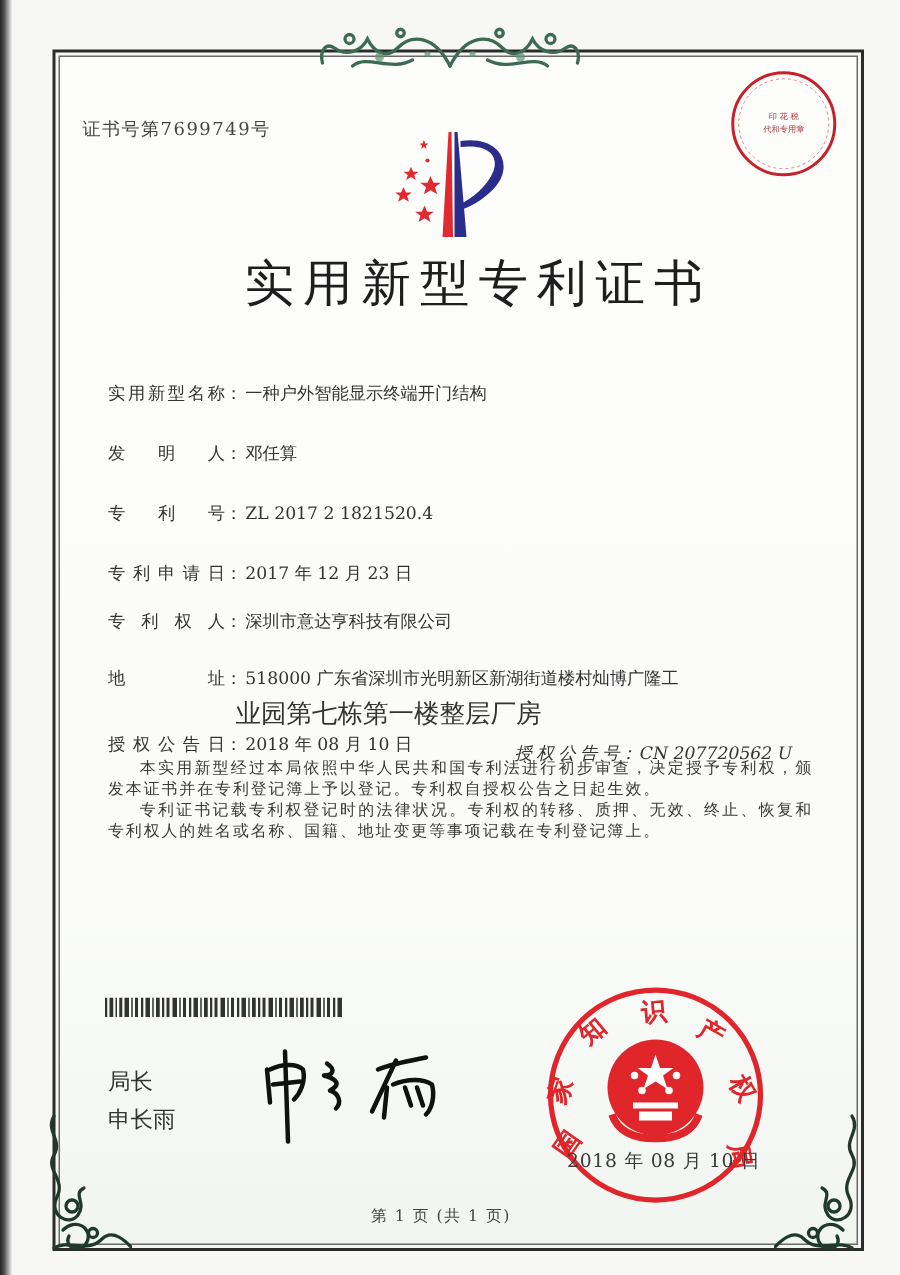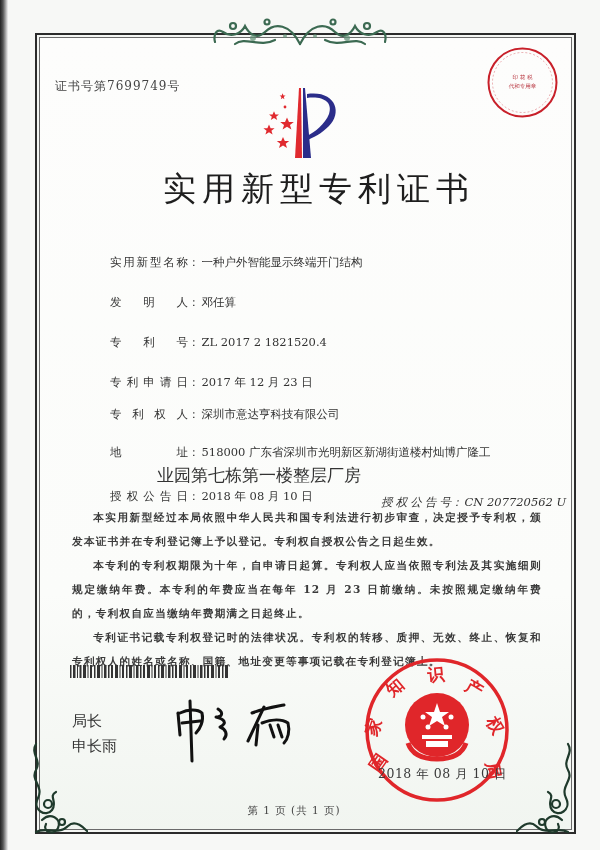--- a/index.html
+++ b/index.html
@@ -28,37 +28,37 @@
   .cert-no { left: 55px; top: 78px; font-size: 12px; letter-spacing: 1px; color: #444; }
   .logo { left: 255px; top: 80px; width: 90px; height: 80px; }
   .agency-seal { left: 485px; top: 45px; width: 75px; height: 75px; }
   .title {
     left: 0; width: 600px; top: 167px; text-align: center;
     font-size: 33px; letter-spacing: 6px; color: #1e1e1e;
     font-family: "DejaVu Sans", "Liberation Sans", sans-serif; font-weight: 400; margin-left: 19px;
   }
 
   .field { left: 72px; font-size: 11.5px; color: #333; display: flex; white-space: nowrap; }
-  .field .lbl { display: inline-block; width: 78px; text-align-last: justify; letter-spacing: 0; margin-left: 38px; }
+  .field .lbl { display: inline-block; width: 78px; text-align-last: justify; letter-spacing: 0; }
   .field .colon { margin-right: 2px; }
   .field .val { }
   .f1 { top: 255px; }
   .f2 { top: 295px; justify-content: flex-end; }
   .f3 { top: 335px; }
   .f4 { top: 375px; align-items: flex-end; }
   .f5 { top: 407px; }
   .f6 { top: 445px; }
   .addr2 { left: 157px; top: 464px; font-size: 17px; color: #333; }
   .f7 { top: 489px; }
   .f8 { left: 343px; top: 495px; font-style: italic; }
   .f8 .lbl { width: 70px; }
 
   .body-text {
-    left: 72px; width: 470px; top: 505px; font-size: 10.6px; line-height: 24px;
-    color: #3a3a3a; letter-spacing: 1.3px; text-align: justify; font-weight: bold;
+    left: 72px; width: 470px; top: 505px; font-size: 10.6px; line-height: 14px;
+    color: #3a3a3a; letter-spacing: 1.3px; text-align: justify;
   }
   .body-text p { margin: 0; text-indent: 2em; }
 
   .barcode { left: 70px; top: 665px; width: 158px; height: 13px; }
   .director-title { left: 72px; top: 712px; font-size: 15px; font-family: "DejaVu Sans", sans-serif; color: #333; }
   .director-name { left: 72px; top: 737px; font-size: 15px; font-family: "DejaVu Sans", sans-serif; color: #333; }
   .signature { left: 170px; top: 695px; width: 150px; height: 70px; }
 
   .official-seal { left: 362px; top: 655px; width: 150px; height: 150px; }
   .seal-date { left: 378px; top: 766px; font-size: 12.5px; color: #3a3a3a; letter-spacing: 0.5px; }
@@ -174,21 +174,20 @@
   <span class="val">2018 年 08 月 10 日</span>
 </div>
 <div class="abs field f8">
   <span class="lbl">授权公告号</span>
     <span class="colon">：</span>
   <span class="val">CN 207720562 U</span>
 </div>
 
 <div class="abs body-text">
   <p>本实用新型经过本局依照中华人民共和国专利法进行初步审查，决定授予专利权，颁发本证书并在专利登记簿上予以登记。专利权自授权公告之日起生效。</p>
-  <p>本专利的专利权期限为十年，自申请日起算。专利权人应当依照专利法及其实施细则规定缴纳年费。本专利的年费应当在每年 12 月 23 日前缴纳。未按照规定缴纳年费的，专利权自应当缴纳年费期满之日起终止。</p>
   <p>专利证书记载专利权登记时的法律状况。专利权的转移、质押、无效、终止、恢复和专利权人的姓名或名称、国籍、地址变更等事项记载在专利登记簿上。</p>
 </div>
 
 <svg class="abs barcode" viewBox="0 0 158 13" preserveAspectRatio="none">
   <g fill="#333">
     <rect x="0" y="0" width="1.5" height="13"></rect>
       <rect x="3" y="0" width="2.5" height="13"></rect>
       <rect x="7" y="0" width="1" height="13"></rect>
     <rect x="9.5" y="0" width="2" height="13"></rect>
       <rect x="13" y="0" width="3" height="13"></rect>

